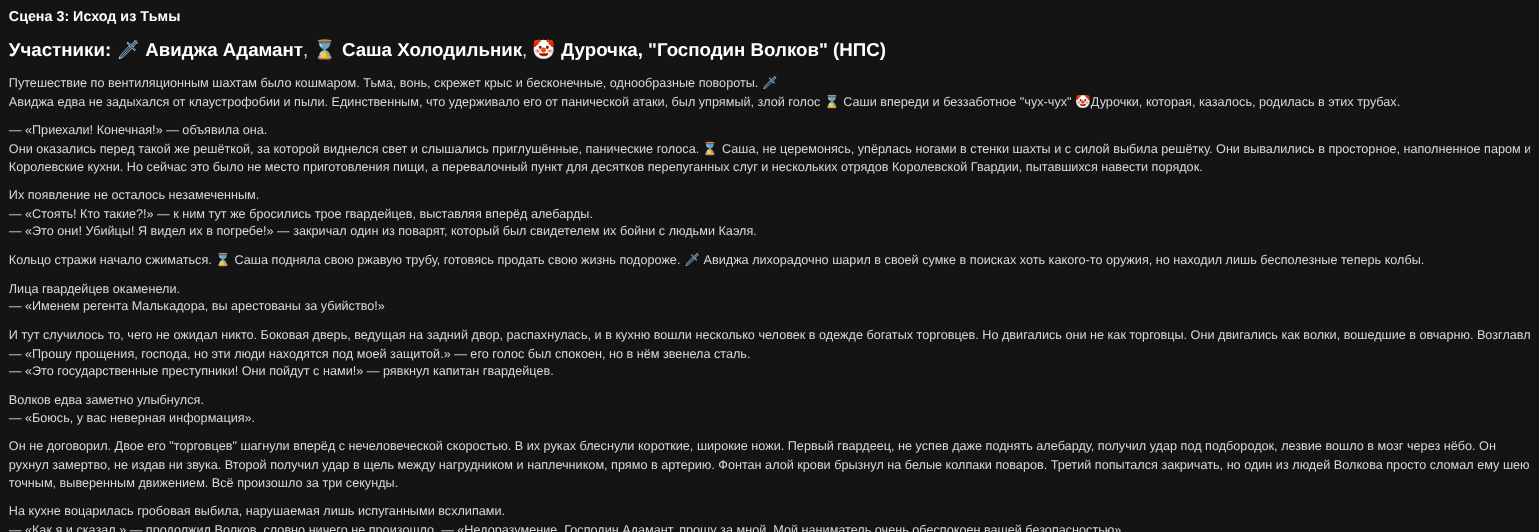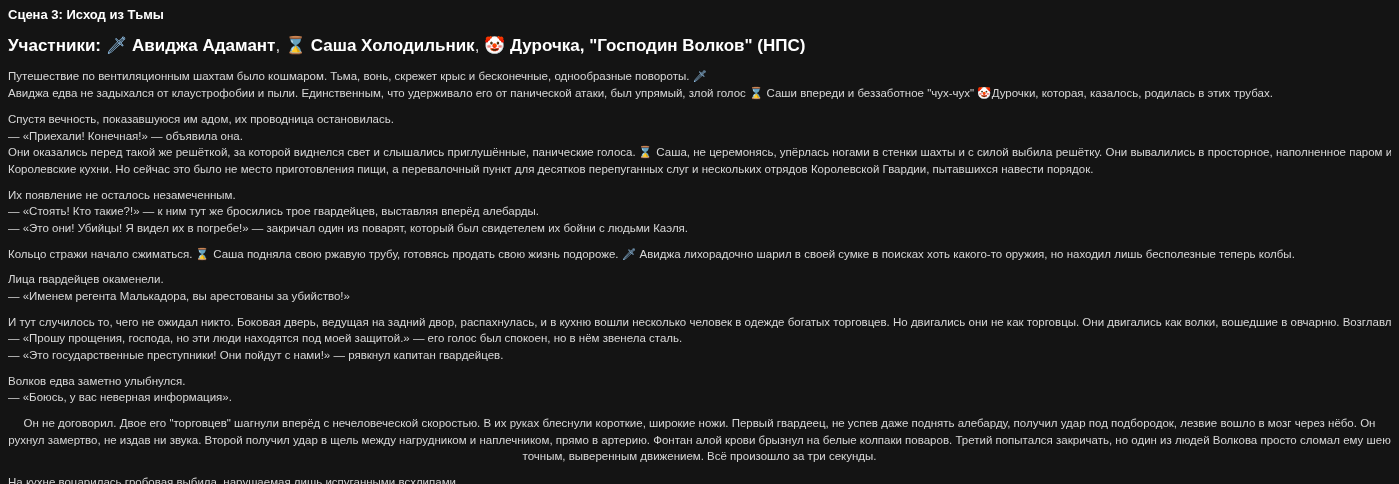--- a/index.html
+++ b/index.html
@@ -41,21 +41,20 @@
   .para p {
     margin: 0;
     padding: 0;
   }
   .nowrap-block p {
     white-space: nowrap;
     overflow: hidden;
   }
   .wrapblock p {
     white-space: normal;
-    text-align: center;
   }
   .nm {
     font-weight: bold;
     color: #ffffff;
     white-space: nowrap;
   }
   .ico {
     display: inline-block;
     font-style: normal;
   }
@@ -82,21 +81,20 @@
     <span class="ico ico-fool">🤡</span>
     <span class="nm">Дурочка</span><span class="nm">, "Господин Волков" (НПС)</span>
   </div>
 
   <div class="para nowrap-block">
     <p><span>Путешествие по вентиляционным шахтам было кошмаром. Тьма, вонь, скрежет крыс и бесконечные, однообразные повороты.</span> <span class="ico ico-dagger">🗡</span></p>
     <p><span>Авиджа едва не задыхался от клаустрофобии и пыли. Единственным, что удерживало его от панической атаки, был упрямый, злой голос</span> <span class="ico ico-hour">⌛</span> <span>Саши впереди и беззаботное "чух-чух"</span> <span class="ico ico-fool">🤡</span><span>Дурочки, которая, казалось, родилась в этих трубах.</span></p>
   </div>
 
   <div class="para nowrap-block">
-    <p>Спустя вечность, показавшуюся им адом, их проводница остановилась.</p>
     <p class="quote">— «Приехали! Конечная!» — объявила она.</p>
     <p><span>Они оказались перед такой же решёткой, за которой виднелся свет и слышались приглушённые, панические голоса.</span> <span class="ico ico-hour">⌛</span> <span>Саша, не церемонясь, упёрлась ногами в стенки шахты и с силой выбила решётку. Они вывалились в просторное, наполненное паром и криками помещение.</span></p>
     <p>Королевские кухни. Но сейчас это было не место приготовления пищи, а перевалочный пункт для десятков перепуганных слуг и нескольких отрядов Королевской Гвардии, пытавшихся навести порядок.</p>
   </div>
 
   <div class="para nowrap-block">
     <p>Их появление не осталось незамеченным.</p>
     <p class="quote">— «Стоять! Кто такие?!» — к ним тут же бросились трое гвардейцев, выставляя вперёд алебарды.</p>
     <p class="quote">— «Это они! Убийцы! Я видел их в погребе!» — закричал один из поварят, который был свидетелем их бойни с людьми Каэля.</p>
   </div>

